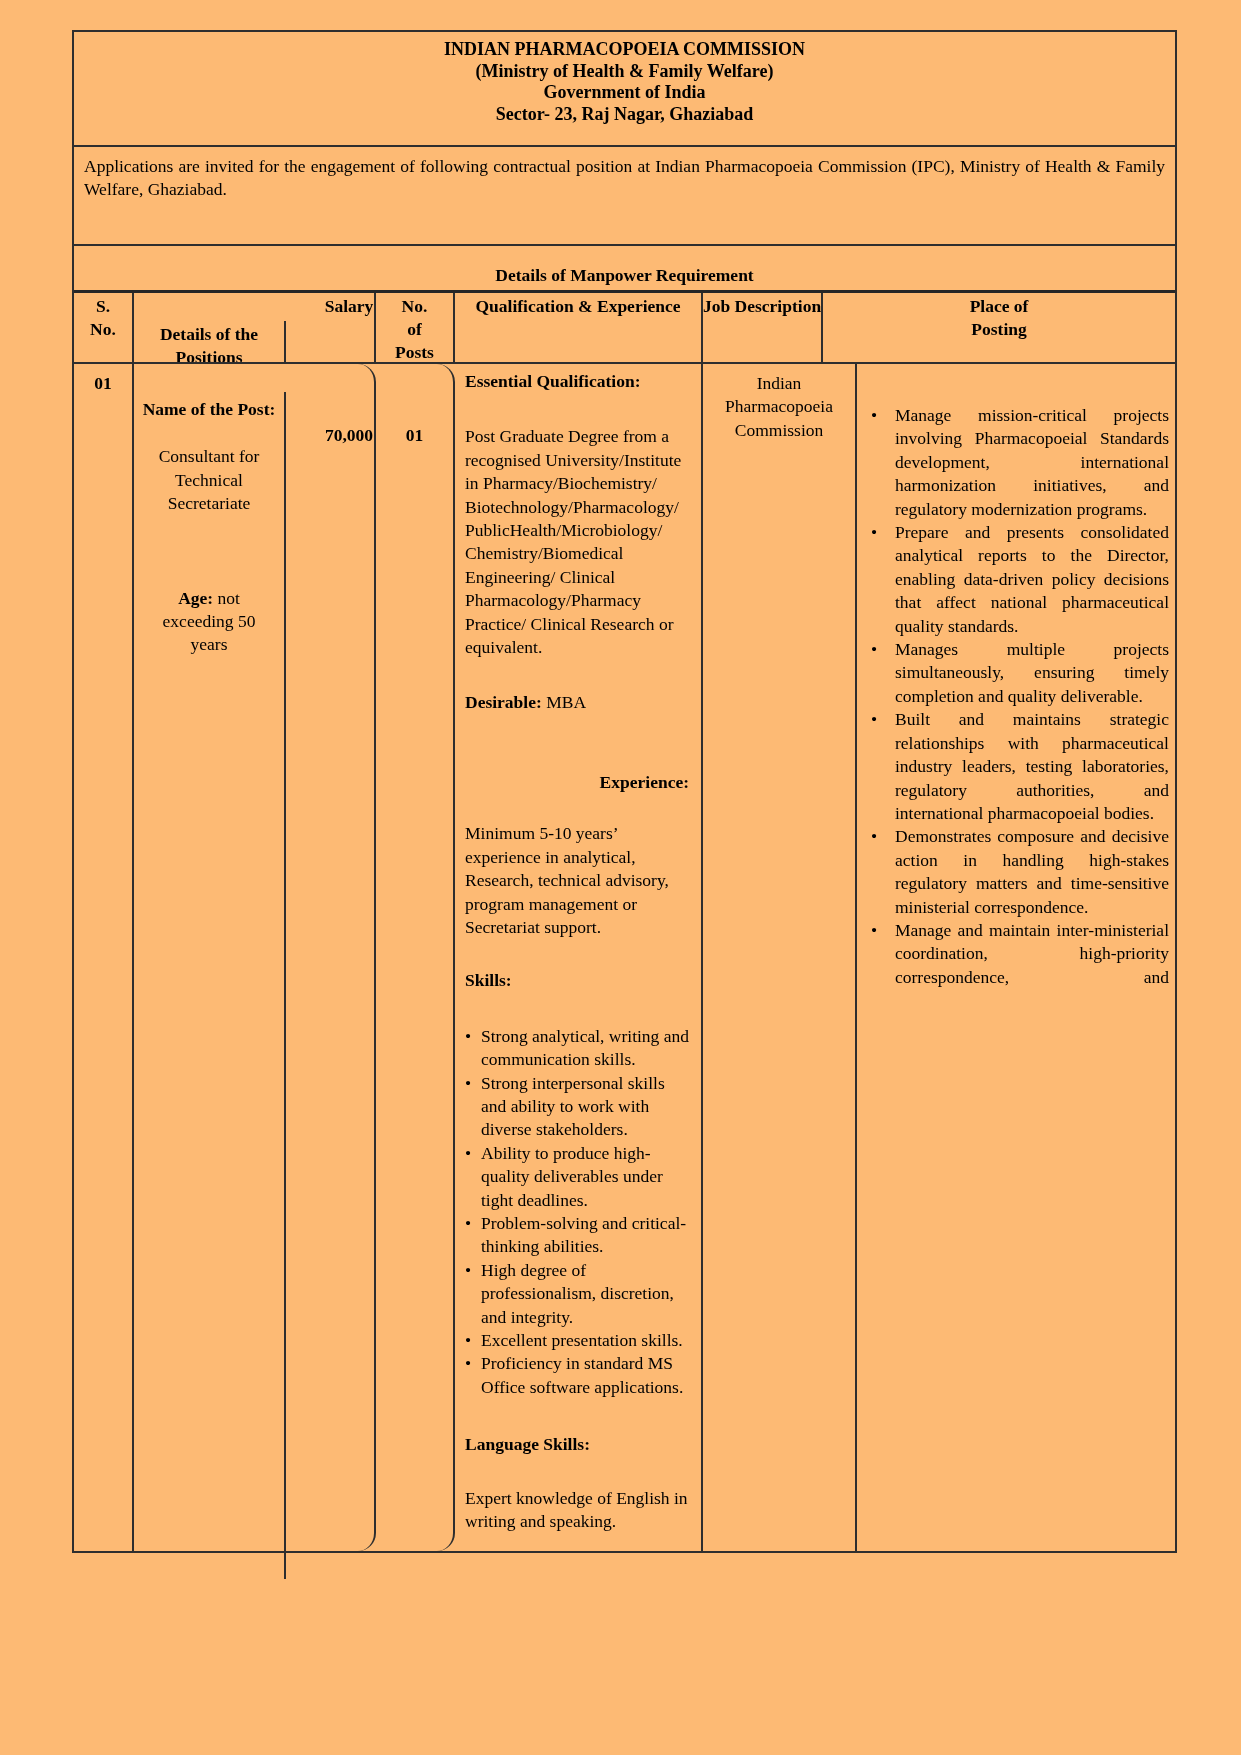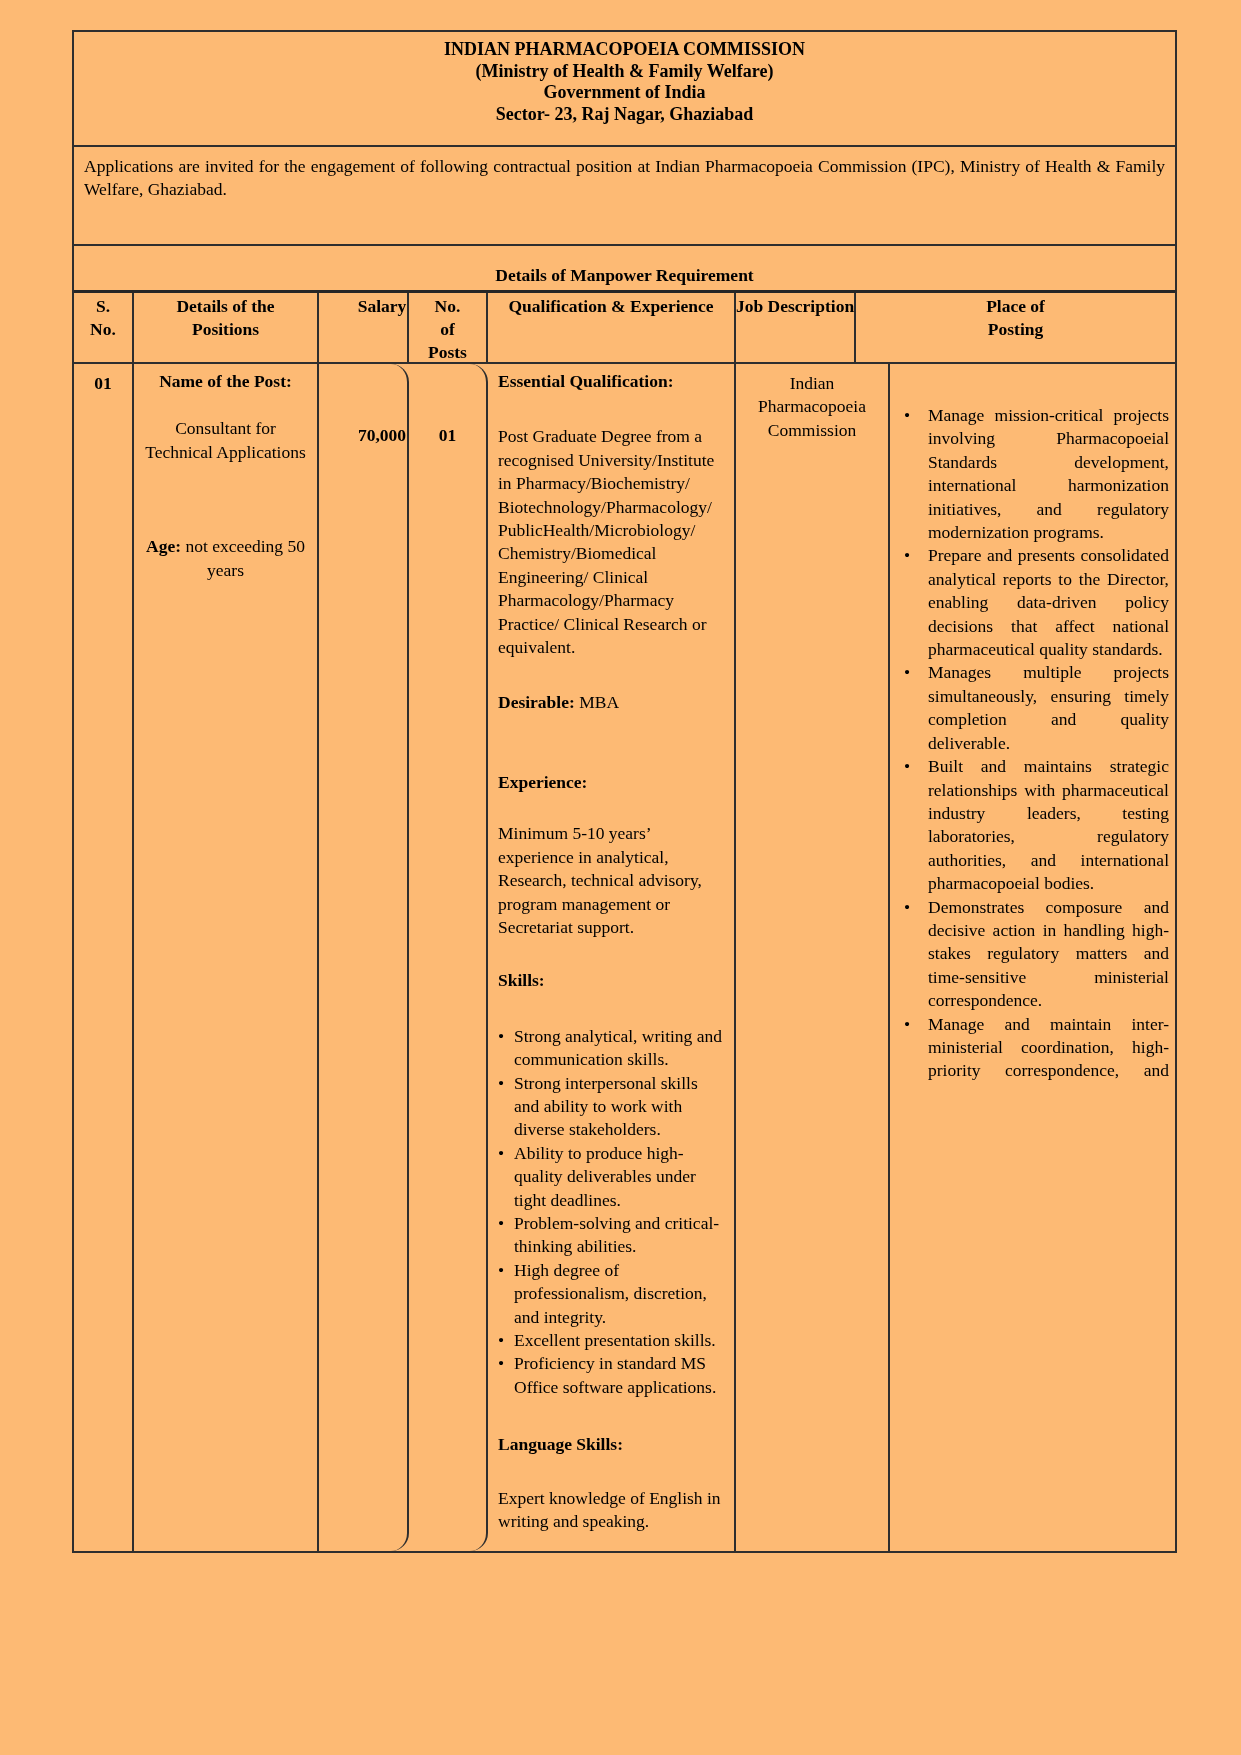--- a/index.html
+++ b/index.html
@@ -33,21 +33,21 @@
     height: 47px; border-bottom: 3px solid #262626;
     display: flex; align-items: flex-end; justify-content: center;
     font-weight: bold; padding-bottom: 3px;
   }
 
   
   .grid { display: flex; }
   .cell { border-right: 2px solid #2e2e2e; overflow: hidden; }
   .cell:last-child { border-right: none; flex: 1; }
   .c1 { width: 60px; }
-  .c2 { width: 185px; }
+  .c2 { width: 152px; margin-top: 28px; }
   .c3 { width: 90px; padding-left: 38px; }
   .c4 { width: 79px; }
   .c5 { width: 248px; }
   .c6 { width: 154px; }
 
   .head-row { height: 71px; border-bottom: 2px solid #2e2e2e; font-weight: bold; }
   .head-row .cell {
     text-align: center; padding-top: 2px;
     white-space: pre-line; line-height: 23px;
   }
@@ -61,21 +61,21 @@
   .position-cell { text-align: center; padding: 6px 8px 0 8px; }
   .post-label { font-weight: bold; }
   .post-name { margin-top: 24px; }
   .age-line { margin-top: 71px; }
   .bold { font-weight: bold; }
 
   .qual-cell { padding: 6px 12px 0 10px; text-align: left; }
   .qual-cell .blk-label { font-weight: bold; }
   .q-essential-text { margin-top: 32px; }
   .q-desirable { margin-top: 32px; }
-  .q-exp-label { margin-top: 56px; }
+  .q-exp-label { margin-top: 56px; text-align: right; }
   .q-exp-text { margin-top: 28px; }
   .q-skills-label { margin-top: 30px; }
   .q-skill-list { margin-top: 32px; list-style: none; }
   .q-skill-item { display: flex; }
   .q-skill-item .bullet { width: 16px; flex: 0 0 16px; }
   .q-lang-label { margin-top: 34px; }
   .q-lang-text { margin-top: 30px; }
 
   .place-cell { text-align: center; padding: 8px 6px 0 6px; }
 
@@ -121,21 +121,21 @@
       <div class="cell c6">Place of
 Posting</div>
     </div>
 
     <div class="grid data-row">
 
       <div class="cell c1 sno-cell">01</div>
 
       <div class="cell c2 position-cell">
         <p class="post-label">Name of the Post:</p>
-        <p class="post-name">Consultant for Technical Applications</p>
+        <p class="post-name">Consultant for Technical Secretariate</p>
         <p class="age-line"><span class="bold">Age:</span><span> not exceeding 50 years</span></p>
       </div>
 
       <div class="cell c3 salary-cell">70,000</div>
 
       <div class="cell c4 posts-cell">01</div>
 
       <div class="cell c5 qual-cell">
         <p class="blk-label">Essential Qualification:</p>
         <p class="q-essential-text">Post Graduate Degree from a recognised University/Institute in Pharmacy/Biochemistry/ Biotechnology/Pharmacology/ PublicHealth/Microbiology/ Chemistry/Biomedical Engineering/ Clinical Pharmacology/Pharmacy Practice/ Clinical Research or equivalent.</p>

